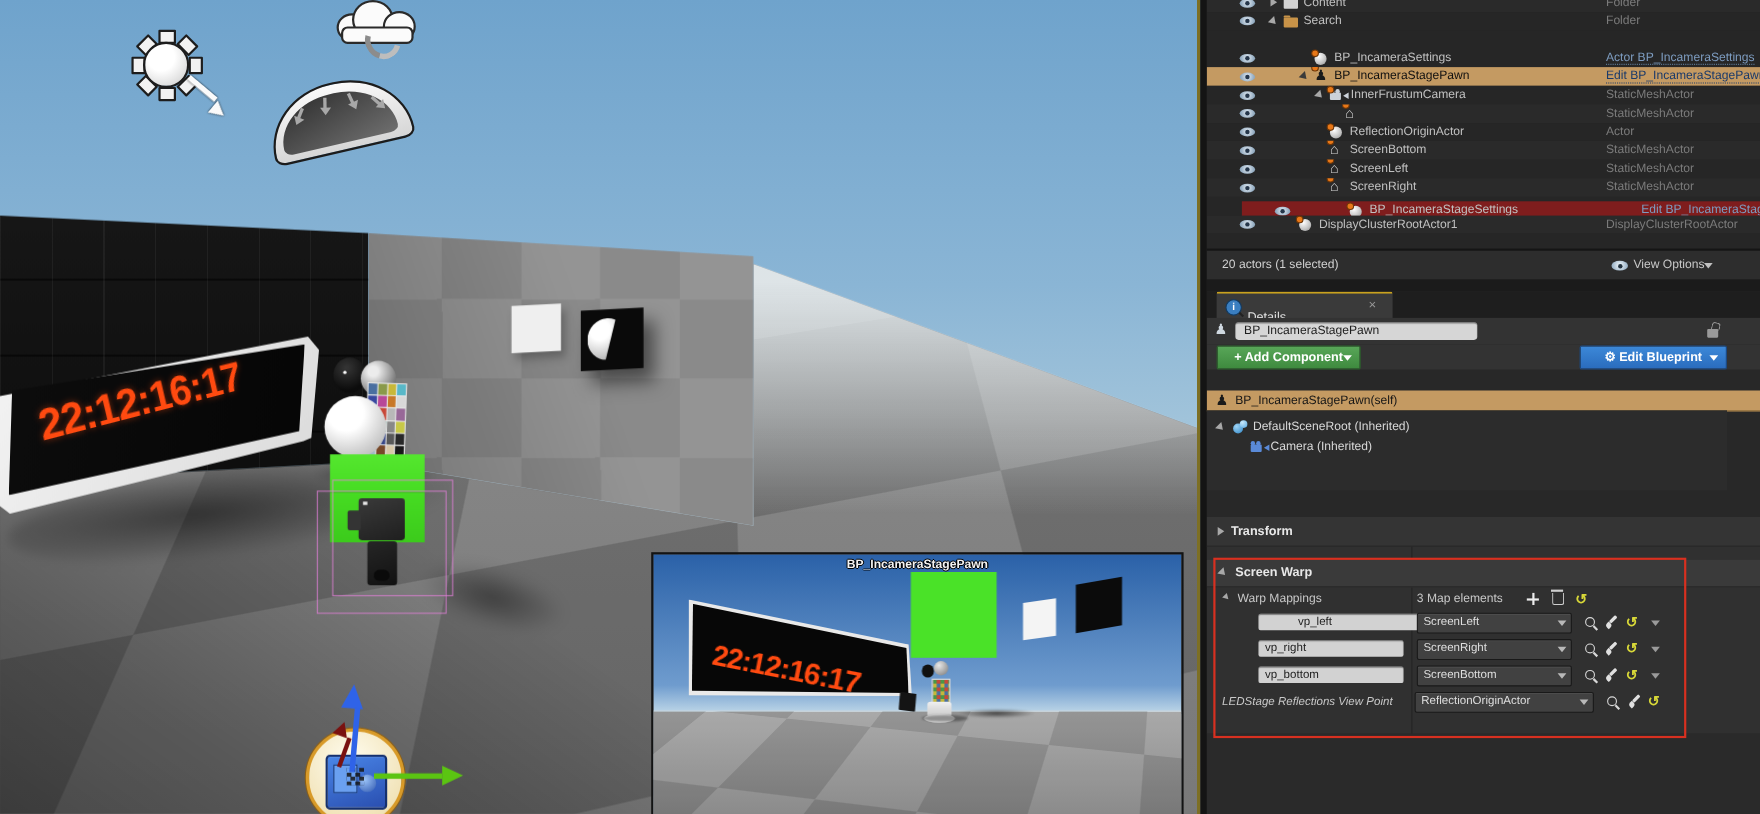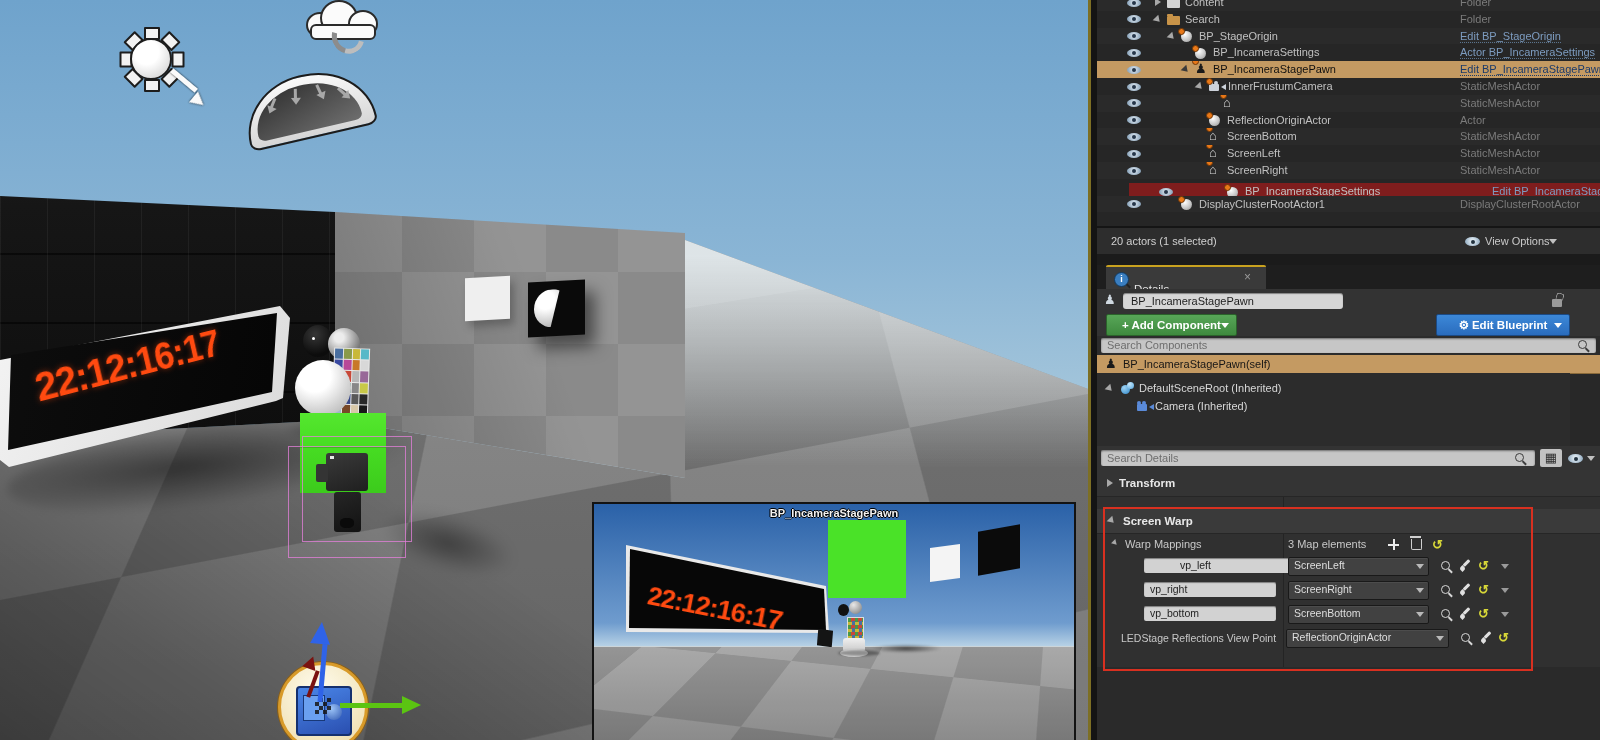--- a/index.html
+++ b/index.html
@@ -388,27 +388,20 @@
         <span class="lbl" style="left:88px;">Content</span>
         <span class="typ">Folder</span>
       </div>
       <div class="ol-row" style="top:10.8px;background:#262626;">
         <span class="eye"></span>
         <span class="tri-exp" style="left:58px;"></span>
         <span class="folder" style="left:70px;"></span>
         <span class="lbl" style="left:88px;">Search</span>
         <span class="typ">Folder</span>
       </div>
-      <div class="ol-row" style="top:27.6px;background:#2a2a2a;">
-        <span class="eye"></span>
-        <span class="tri-exp" style="left:72px;"></span>
-        <span class="sphico bdot" style="left:84px;"></span>
-        <span class="lbl" style="left:102px;">BP_StageOrigin</span>
-        <span class="typ"><span class="ol-link">Edit BP_StageOrigin</span></span>
-      </div>
       <div class="ol-row" style="top:44.4px;background:#262626;">
         <span class="eye"></span>
         <span class="sphico bdot" style="left:98px;"></span>
         <span class="lbl" style="left:116px;">BP_IncameraSettings</span>
         <span class="typ"><span class="ol-link">Actor BP_IncameraSettings</span></span>
       </div>
       <div class="ol-row sel" style="top:61.2px;">
         <span class="eye"></span>
         <span class="tri-exp" style="left:86px;border-top-color:#3a3a3a;"></span>
         <span class="glyph-ico bdot" style="left:98px;">♟</span>
@@ -494,51 +487,40 @@
     <div class="dt-btnrow">
       <div class="btn btn-green">
         <span>+ Add Component</span>
         <span class="cv"></span>
       </div>
       <div class="btn btn-blue">
         <span style="margin-right:3px;">⚙</span><span>Edit Blueprint</span>
         <span class="cv"></span>
       </div>
     </div>
-    <div class="dt-srchcomp">
-      <div class="srch" style="left:4px;top:2px;width:483px;height:15px;">Search Components</div>
-      <span class="mag dark" style="left:481px;top:4px;"></span>
-    </div>
     <div class="dt-selfrow">
       <span class="glyph-ico" style="left:8px;top:1px;color:#1a1a1a;">♟</span>
       <span style="position:absolute;left:26px;">BP_IncameraStagePawn(self)</span>
     </div>
     <div class="dt-tree">
       <div class="tree-row" style="top:6px;">
         <span class="tri-exp" style="left:10px;top:6px;"></span>
         <span class="dsr"></span>
         <span style="position:absolute;left:42px;">DefaultSceneRoot (Inherited)</span>
       </div>
       <div class="tree-row" style="top:24px;">
         <span class="camico blue" style="left:40px;top:4px;">
             <span class="b"></span>
             <span class="l"></span>
             <span class="r1"></span>
             <span class="r2"></span>
           </span>
         <span style="position:absolute;left:58px;">Camera (Inherited)</span>
       </div>
     </div>
-    <div class="dt-srchdet">
-      <div class="srch" style="left:4px;top:4px;width:422px;height:16px;line-height:16px;">Search Details</div>
-      <span class="mag dark" style="left:418px;top:7px;"></span>
-      <div class="gridbtn">▦</div>
-      <span class="vo-eye" style="left:471px;top:8px;"></span>
-      <span class="dtri" style="left:490px;top:10px;"></span>
-    </div>
 
     <div class="dt-proparea">
       <div class="col-div"></div>
 
       <div class="cat" style="top:0;background:#343434;">
         <span class="tri-col" style="left:10px;top:9px;"></span>
         <span style="position:absolute;left:22px;">Transform</span>
       </div>
 
       <div class="cat" style="top:39px;height:24px;line-height:24px;">
@@ -574,21 +556,21 @@
       <div class="prow" style="top:133px;">
         <div class="keyinput" style="left:47px;top:3px;width:120px;">vp_bottom</div>
         <div class="dd" style="left:191px;top:2px;width:120px;"><span>ScreenBottom</span><span class="dtri"></span></div>
         <span class="mag" style="left:344px;top:6px;"></span>
         <span class="dropper" style="left:362px;top:4px;"></span>
         <span class="reset" style="left:381px;top:4px;">↺</span>
         <span class="dtri" style="left:404px;top:9px;border-top-color:#9a9a9a;"></span>
       </div>
 
       <div class="prow" style="top:157px;font-size:10.5px;">
-        <span class="plbl" style="left:24px;width:170px;">LEDStage Reflections View Point</span>
+        <span class="plbl" style="left:14px;width:170px;font-style:italic;">LEDStage Reflections View Point</span>
         <div class="dd" style="left:189px;top:2px;width:142px;"><span>ReflectionOriginActor</span><span class="dtri"></span></div>
         <span class="mag" style="left:364px;top:6px;"></span>
         <span class="dropper" style="left:383px;top:4px;"></span>
         <span class="reset" style="left:401px;top:4px;">↺</span>
       </div>
     </div>
     <div class="redbox"></div>
     <div class="dt-bottom"></div>
   </div>
 </div>

